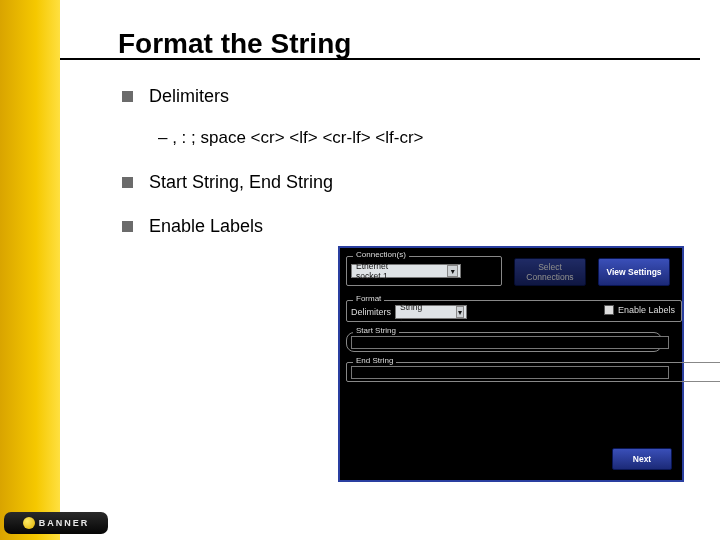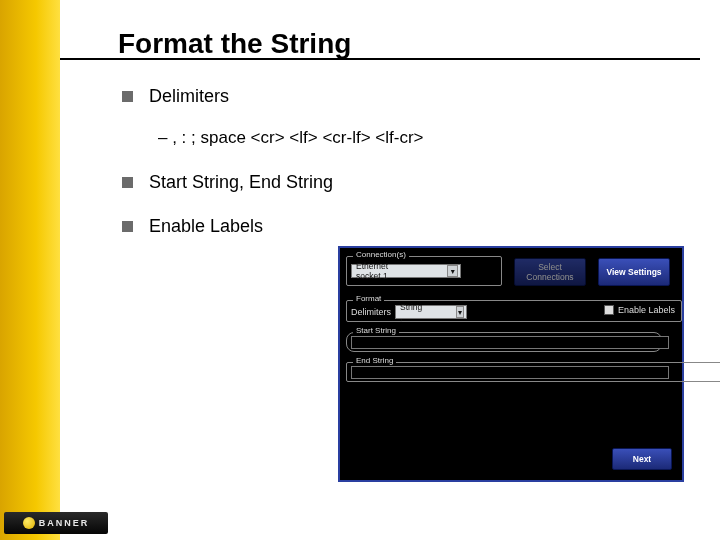--- a/index.html
+++ b/index.html
@@ -114,21 +114,21 @@
     background: #000;
     border: 1px solid #777;
     height: 13px;
     color: #fff;
   }
   .banner-logo {
     position: absolute;
     left: 4px; bottom: 6px;
     width: 104px; height: 22px;
     background: linear-gradient(#2a2a2a, #050505);
-    border-radius: 2px;
+    border-radius: 7px;
     display: flex; align-items: center; justify-content: center;
     gap: 4px;
   }
   .banner-logo .ydot {
     width: 12px; height: 12px;
     border-radius: 50%;
     background: radial-gradient(circle at 35% 35%, #ffeb66, #e0b000);
   }
   .banner-logo .btxt2 {
     color: #e8e8e8;

